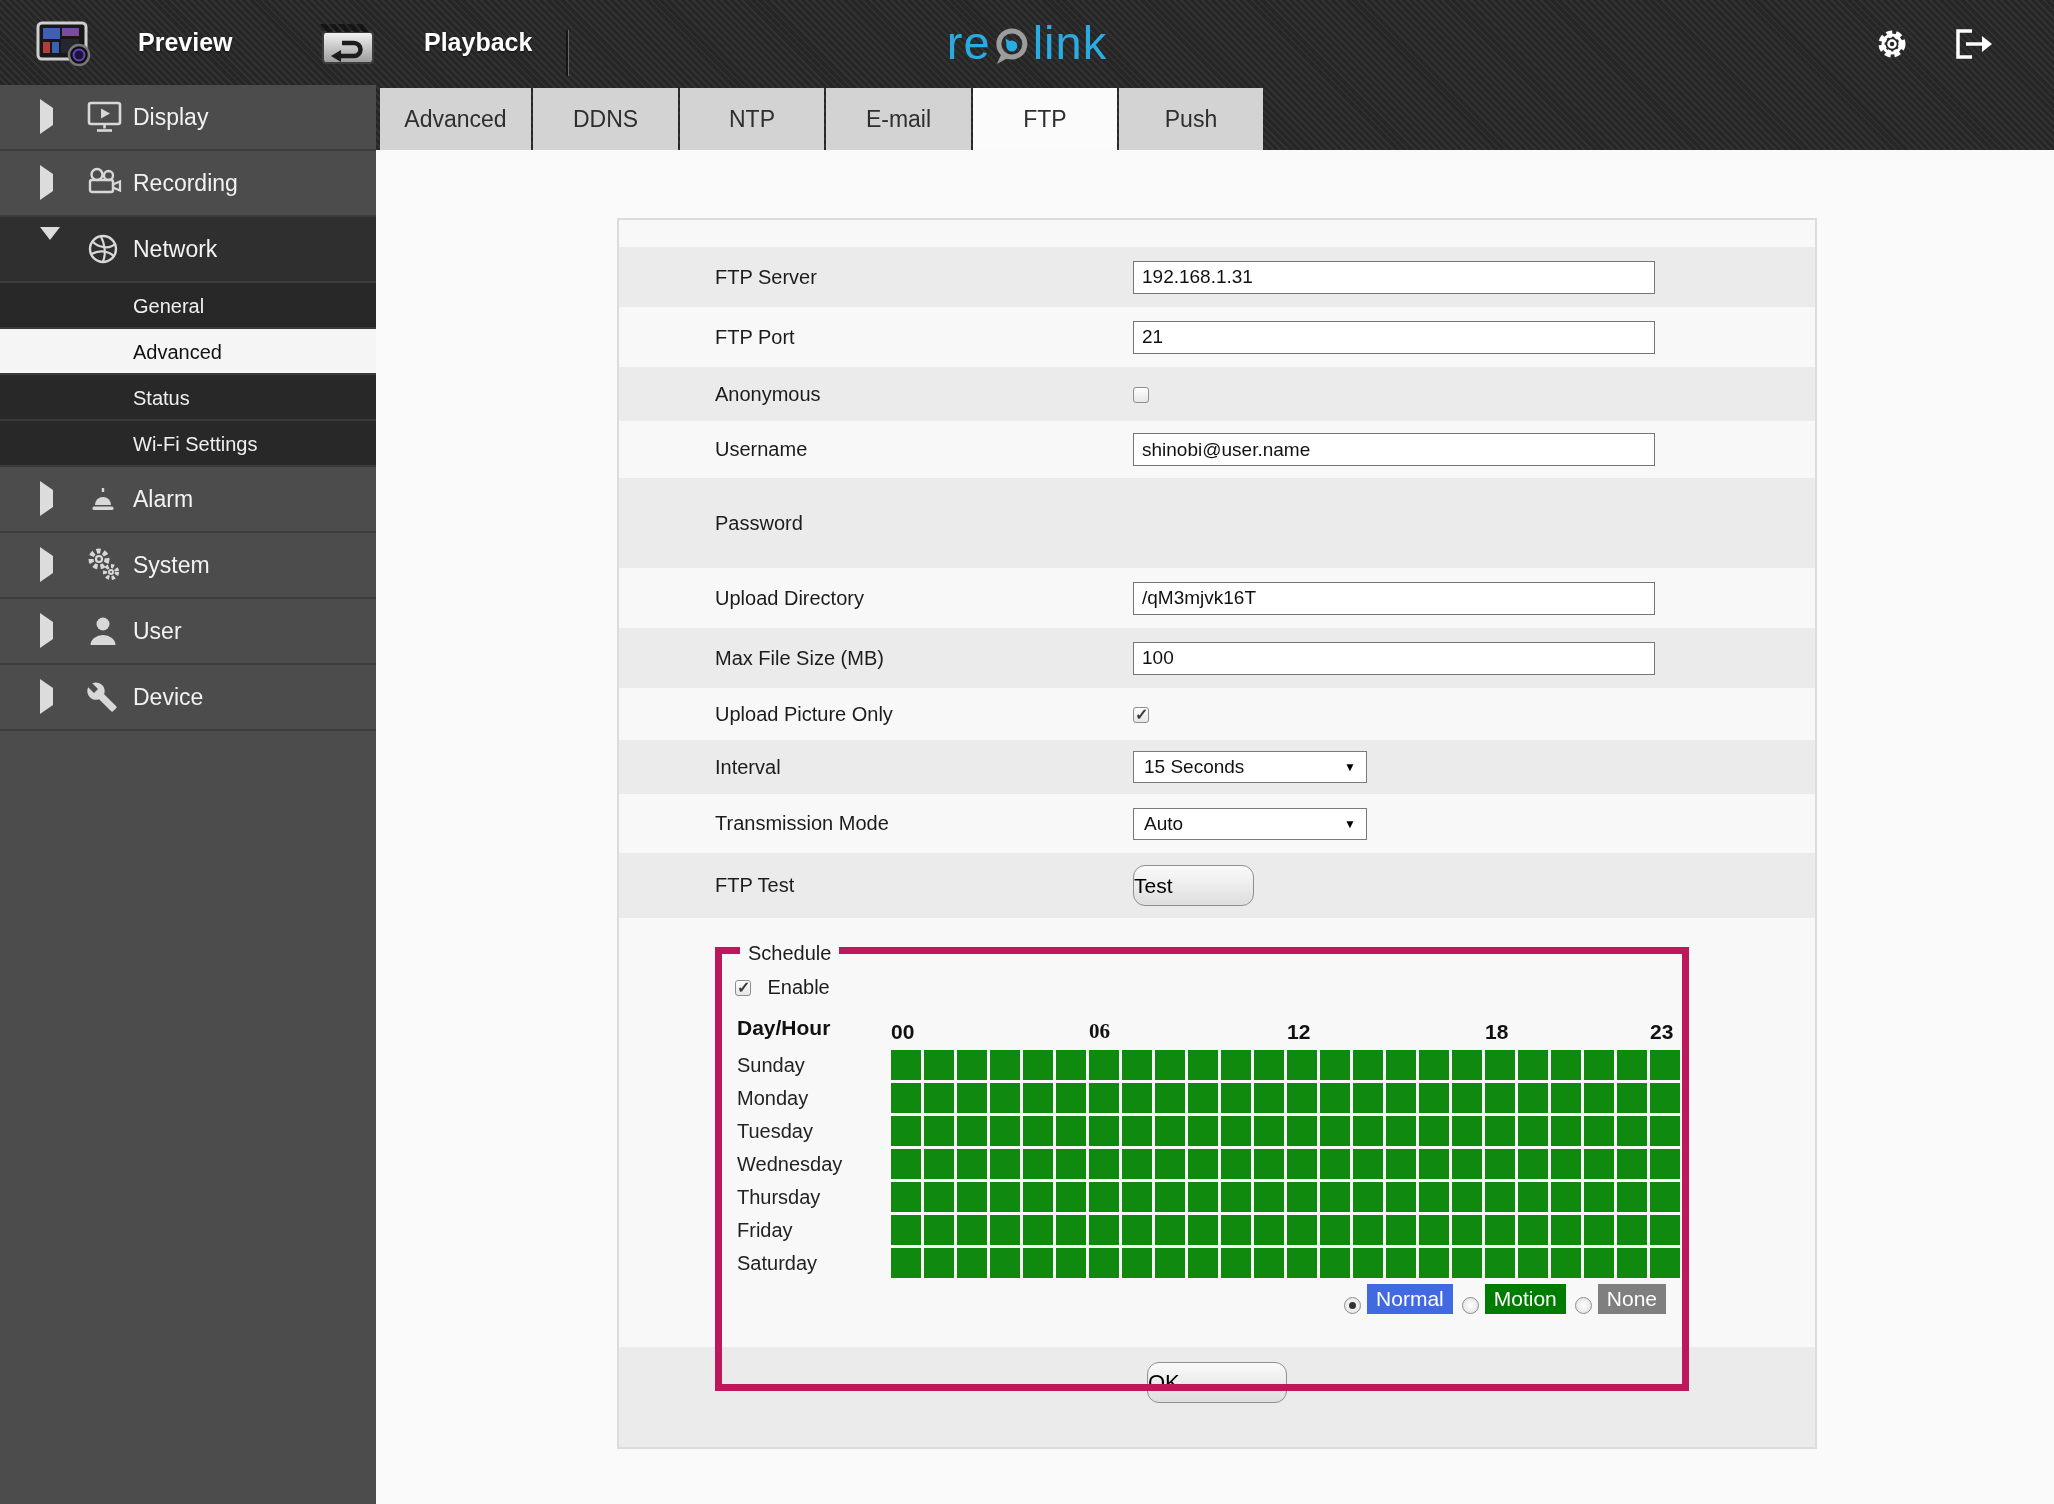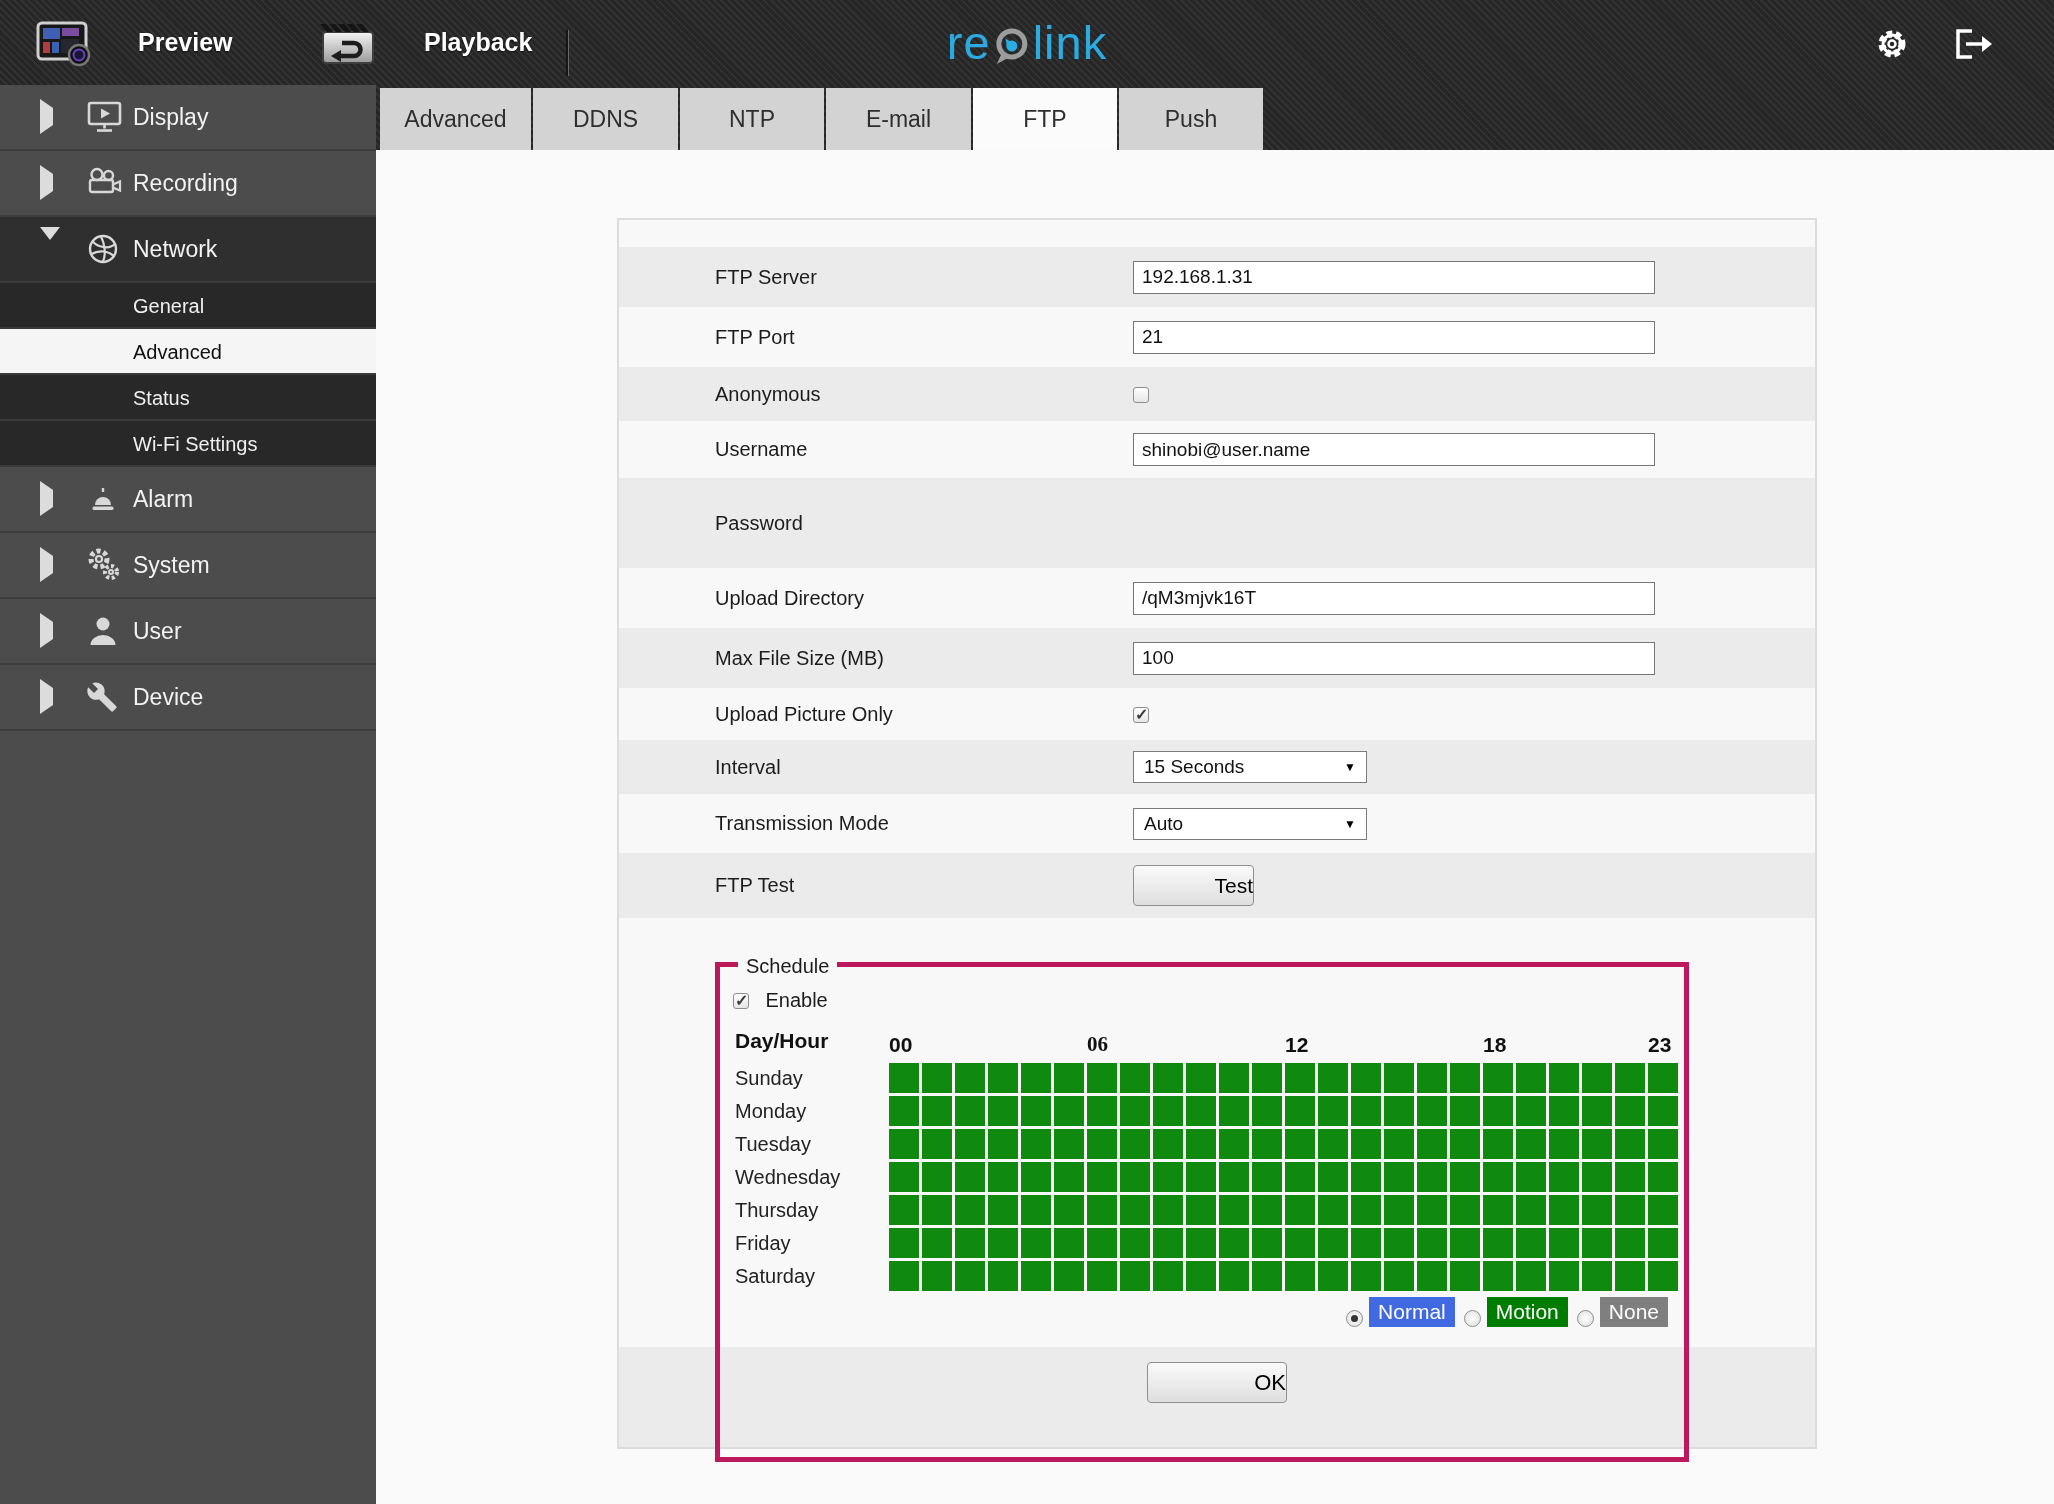--- a/index.html
+++ b/index.html
@@ -56,41 +56,41 @@
   .frow { position:relative; width:100%; display:flex; align-items:center; }
   .frow.gray { background:#ebebeb; }
   .flabel { width:514px; padding-left:96px; font-size:20px; color:#1c1c1c; }
   .fctrl { flex:1; }
   .tinput { width:522px; height:33px; border:1px solid #767676; background:#fff;
     font-family:"Liberation Sans",sans-serif; font-size:19px; padding:0 8px; color:#111; }
   .selectbox { width:234px; height:32px; border:1px solid #7a7a7a; background:#fff;
     display:flex; align-items:center; justify-content:space-between; padding:0 10px; cursor:pointer; }
   .selectbox .sel-val { font-size:19px; color:#111; }
   .caret { font-size:12px; color:#000; }
-  .btn { display:inline-block; border:1px solid #8f8f8f; border-radius:4px;
-    background:linear-gradient(#fafafa,#dedede); text-align:right; cursor:pointer; color:#000; }
+  .btn { display:inline-block; border:1px solid #8f8f8f; border-radius:12px;
+    background:linear-gradient(#fafafa,#dedede); text-align:left; cursor:pointer; color:#000; }
   .btn-test { width:121px; height:41px; line-height:39px; font-size:21px; }
   .btn-ok { width:140px; height:41px; line-height:39px; font-size:22px; }
 
   
   input.cb { appearance:none; -webkit-appearance:none; width:16px; height:16px;
     border:1px solid #8e8e8e; border-radius:3px; background:linear-gradient(#fefefe,#e6e6e6);
     position:relative; vertical-align:middle; cursor:pointer; }
   input.cb:checked::after { content:"\2713"; position:absolute; left:1px; top:-3px;
     font-size:16px; font-weight:bold; color:#3a3a3a; }
   .radio { display:inline-block; width:17px; height:17px; border:1px solid #8e8e8e;
     border-radius:50%; background:radial-gradient(#fff,#ddd); position:relative; cursor:pointer; }
   .radio.checked::after { content:""; position:absolute; left:4px; top:4px; width:7px; height:7px;
     border-radius:50%; background:#333; }
   .cb-label { font-size:20px; margin-left:12px; vertical-align:middle; }
 
   
   .sched-section { position:relative; background:#f8f8f8; }
-  .sched-fieldset { position:absolute; left:96px; top:44px; width:974px; height:500px;
-    border:5px solid #be185d; }
+  .sched-fieldset { position:absolute; left:96px; top:29px; width:974px; height:444px;
+    border:7px solid #be185d; }
   .sched-legend { position:absolute; left:18px; top:-12px; background:#f8f8f8;
     padding:0 8px; font-size:20px; color:#1c1c1c; }
   .enable-row { position:absolute; left:13px; top:22px; }
   .sched-table { position:absolute; left:15px; top:62px; width:943px; }
   .sg-head { display:flex; height:34px; }
   .sg-corner { width:154px; font-size:21px; font-weight:bold; color:#111; }
   .sg-hours { position:relative; flex:1; }
   .sg-hour { position:absolute; bottom:6px; font-size:21px; font-weight:bold; color:#111; }
   .sg-row { display:flex; height:33px; }
   .sg-label { width:154px; font-size:20px; color:#222; line-height:30px; }

